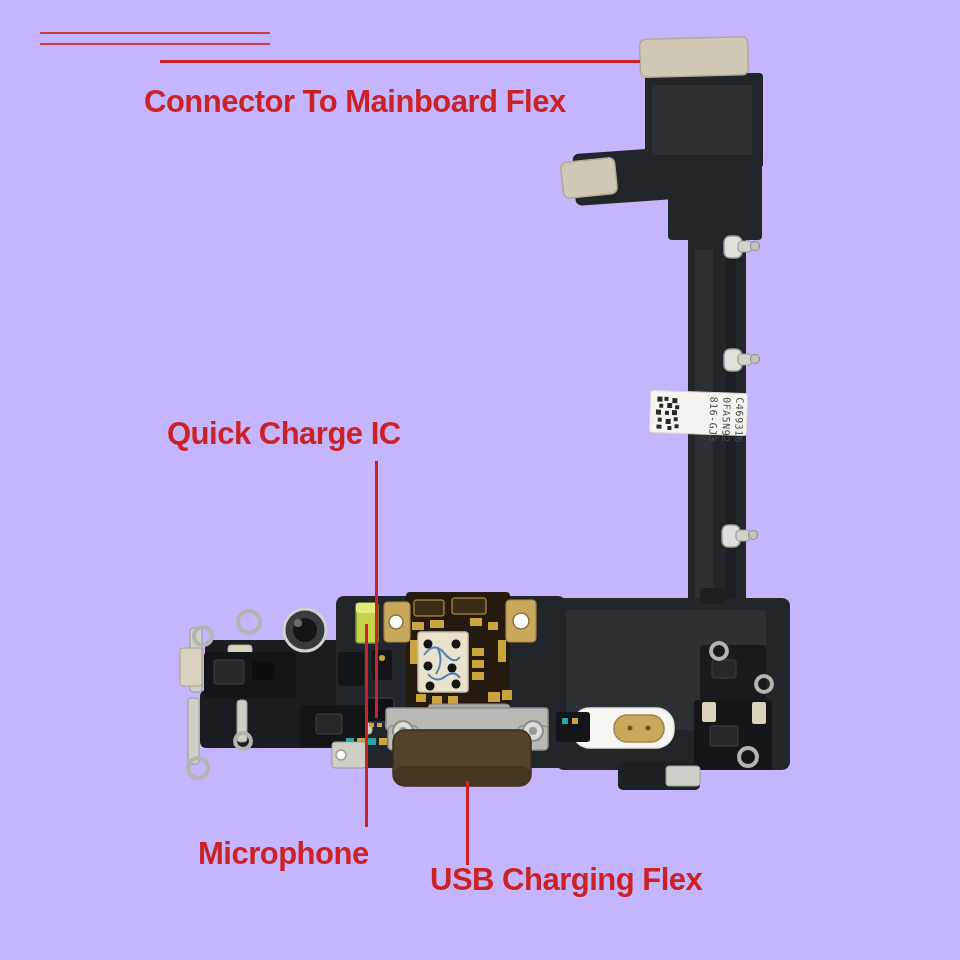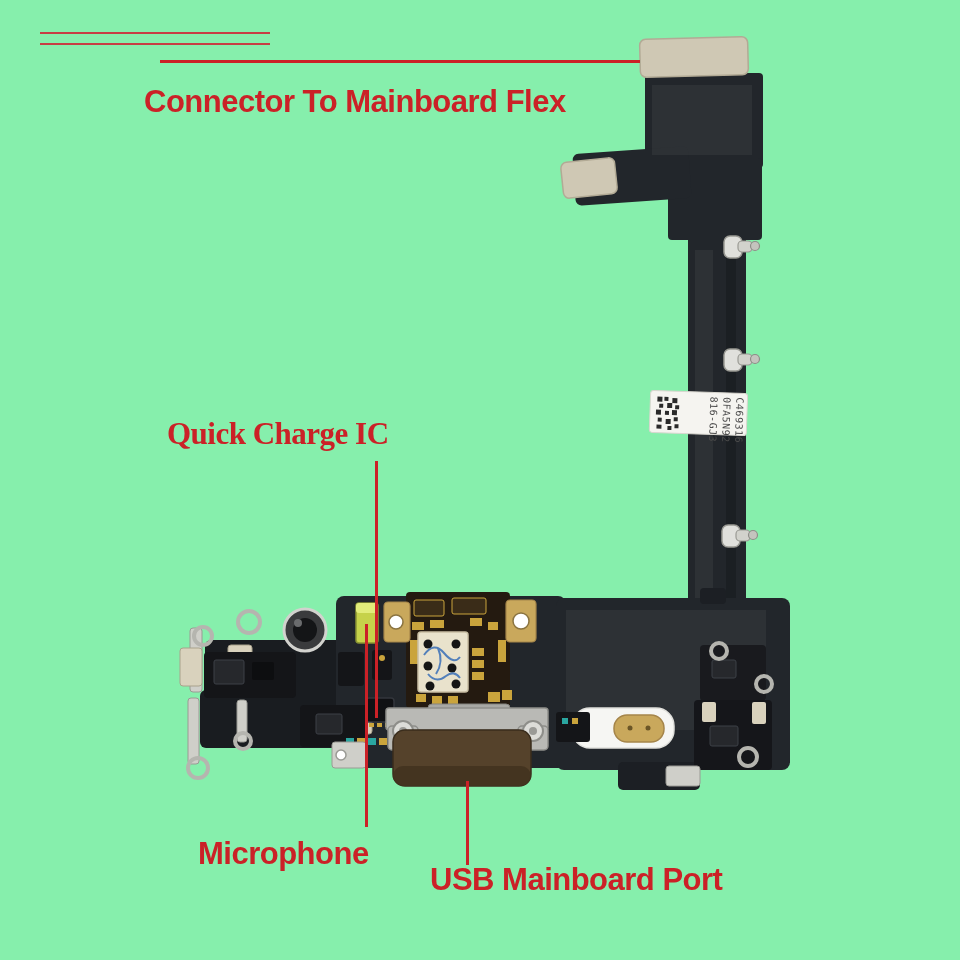--- a/index.html
+++ b/index.html
@@ -1,17 +1,17 @@
 <!DOCTYPE html>
 <html><head>
 <meta charset="utf-8">
 <style>
   html,body{margin:0;padding:0;background:#ffffff;}
   #stage{
-    position:relative;width:960px;height:960px;background:#86efac;overflow:hidden;
+    position:relative;width:960px;height:960px;background:#c4b5fd;overflow:hidden;
     font-family:"Liberation Sans","DejaVu Sans",sans-serif;
   }
   .photo-svg{position:absolute;left:0;top:0;z-index:1;}
   .red-line{position:absolute;background:#cb2127;z-index:3;}
   .red-line.thin{background:#c73e44;}
   .anno{
     position:absolute;z-index:4;color:#cb2127;font-weight:bold;
     font-size:31px;letter-spacing:-0.5px;white-space:nowrap;line-height:1.15;
   }
   svg text.partnum{
@@ -219,22 +219,22 @@
       <rect x="666" y="766" width="34" height="20" rx="3" fill="#cfcfc9" stroke="#9a9a94" stroke-width="1"></rect>
     </g>
   </svg>
 
   <div class="red-line thin" style="left:40px;top:32px;width:230px;height:2px;"></div>
   <div class="red-line thin" style="left:40px;top:43px;width:230px;height:2px;"></div>
 
   <div class="red-line" style="left:160px;top:60px;width:480px;height:3px;"></div>
   <div class="anno" style="left:144px;top:84px;">Connector To Mainboard Flex</div>
 
-  <div class="anno" style="left:167px;top:416px;font-family:Liberation Serif, serif;">Quick Charge IC</div>
+  <div class="anno" style="left:167px;top:416px;">Quick Charge IC</div>
   <div class="red-line" style="left:375px;top:461px;width:3px;height:257px;"></div>
 
   <div class="red-line" style="left:365px;top:624px;width:3px;height:203px;"></div>
   <div class="anno" style="left:198px;top:810px;margin-top:26px;">Microphone</div>
 
   <div class="red-line" style="left:466px;top:781px;width:3px;height:84px;"></div>
-  <div class="anno" style="left:430px;top:862px;">USB Mainboard Port</div>
+  <div class="anno" style="left:430px;top:862px;">USB Charging Flex</div>
 
 </div>
 
 </body></html>

